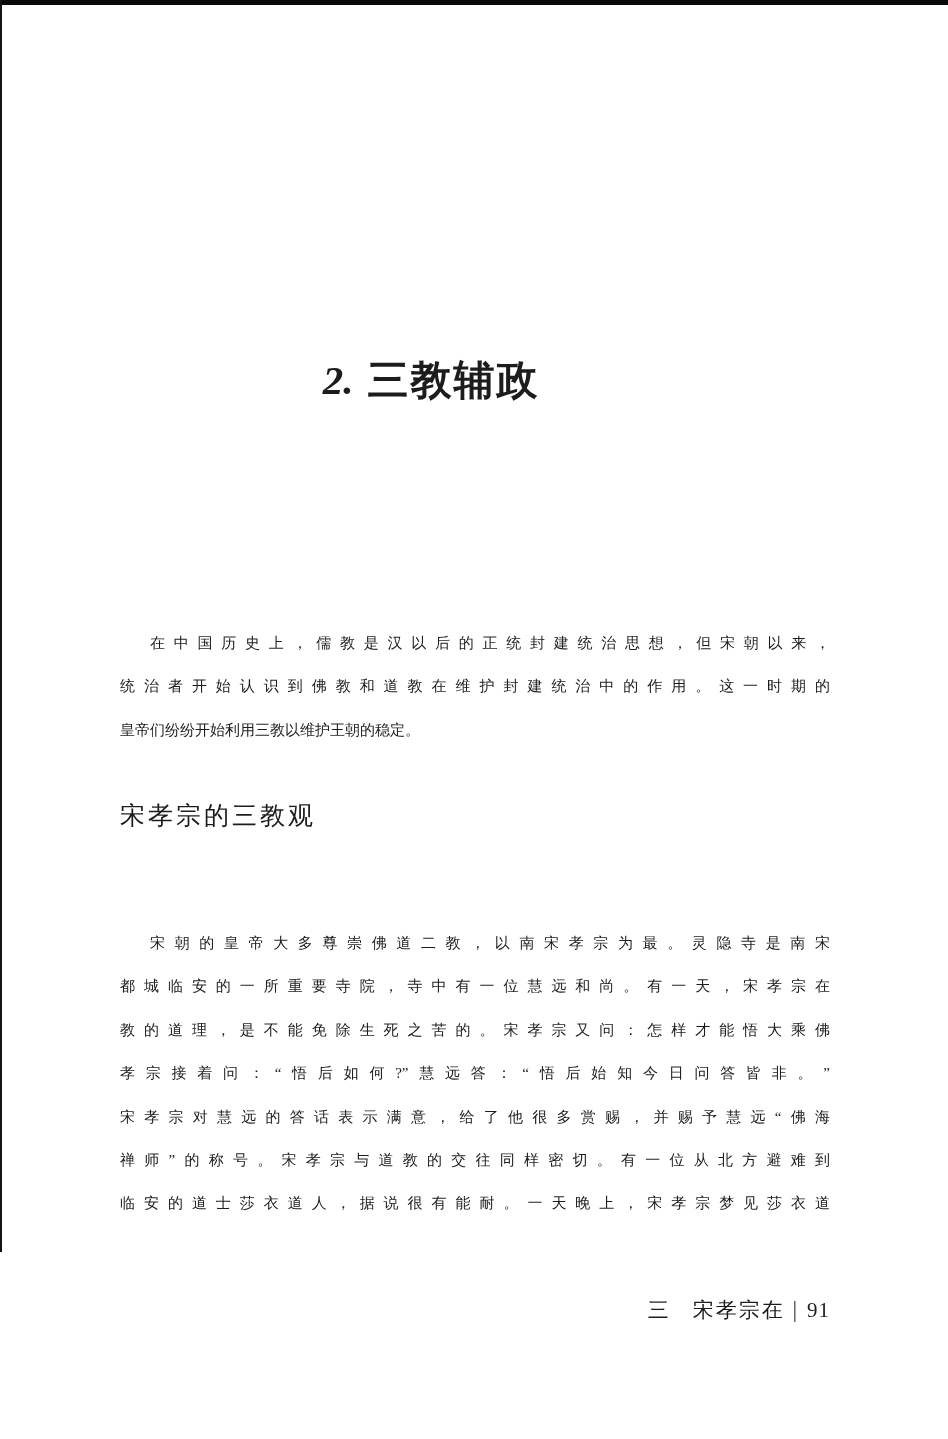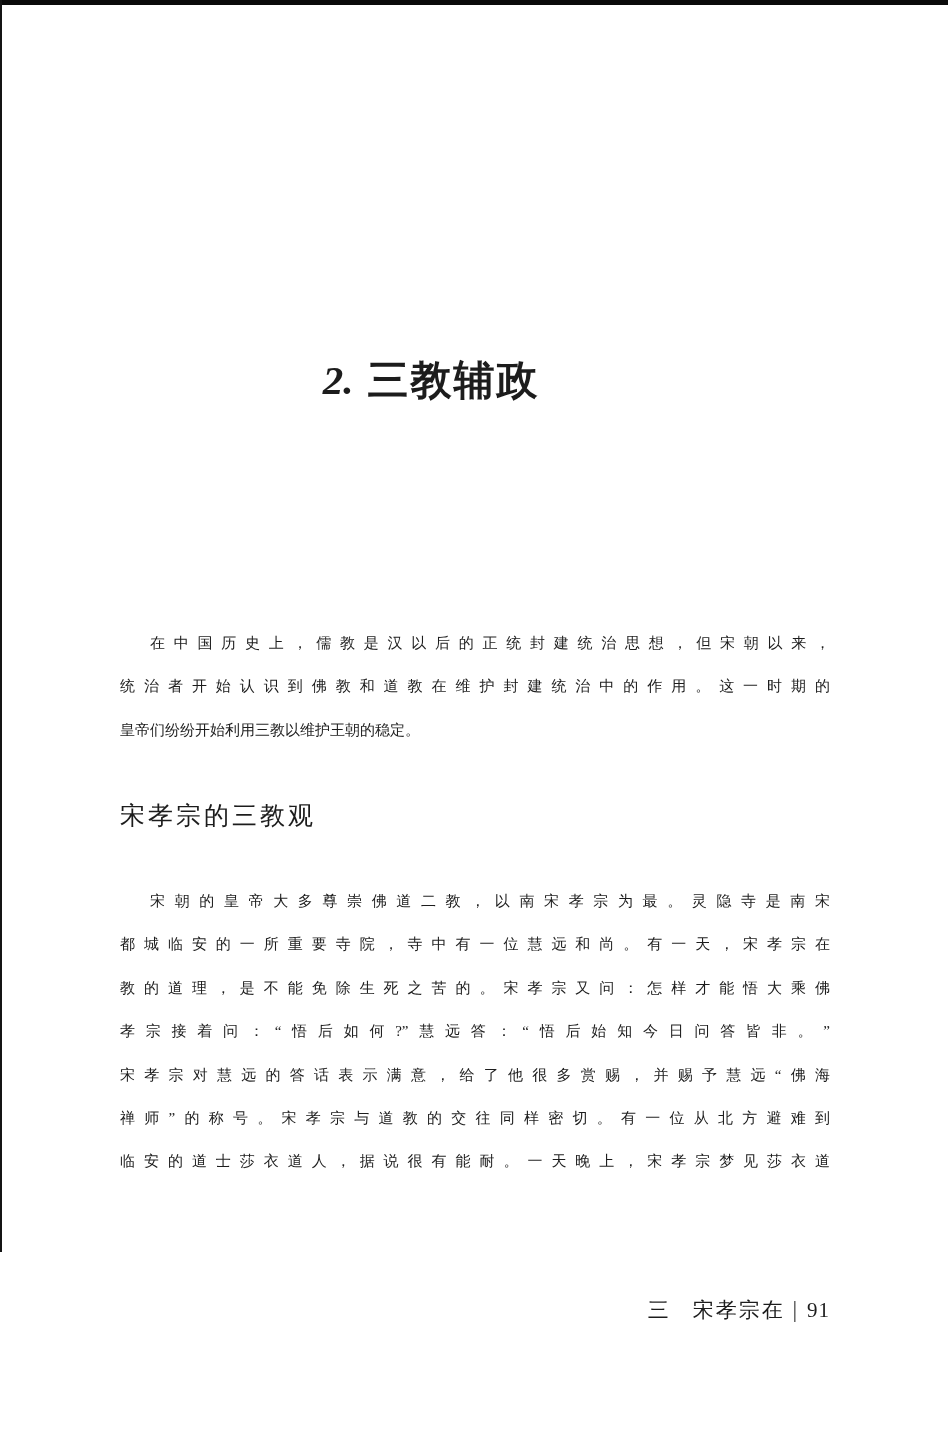--- a/index.html
+++ b/index.html
@@ -51,21 +51,21 @@
     letter-spacing: 0;
   }
 
   .para {
     position: absolute;
     left: 120px;
     width: 710px;
     font-size: 15px;
   }
   .para-intro { top: 622px; }
-  .para-main  { top: 880px; }
+  .para-main  { top: 922px; }
   .line {
     display: block;
     height: 43.4px;
     line-height: 43.4px;
     text-align: justify;
     text-align-last: justify;
     text-justify: inter-ideograph;
     white-space: nowrap;
   }
   .line.first { text-indent: 2em; }

